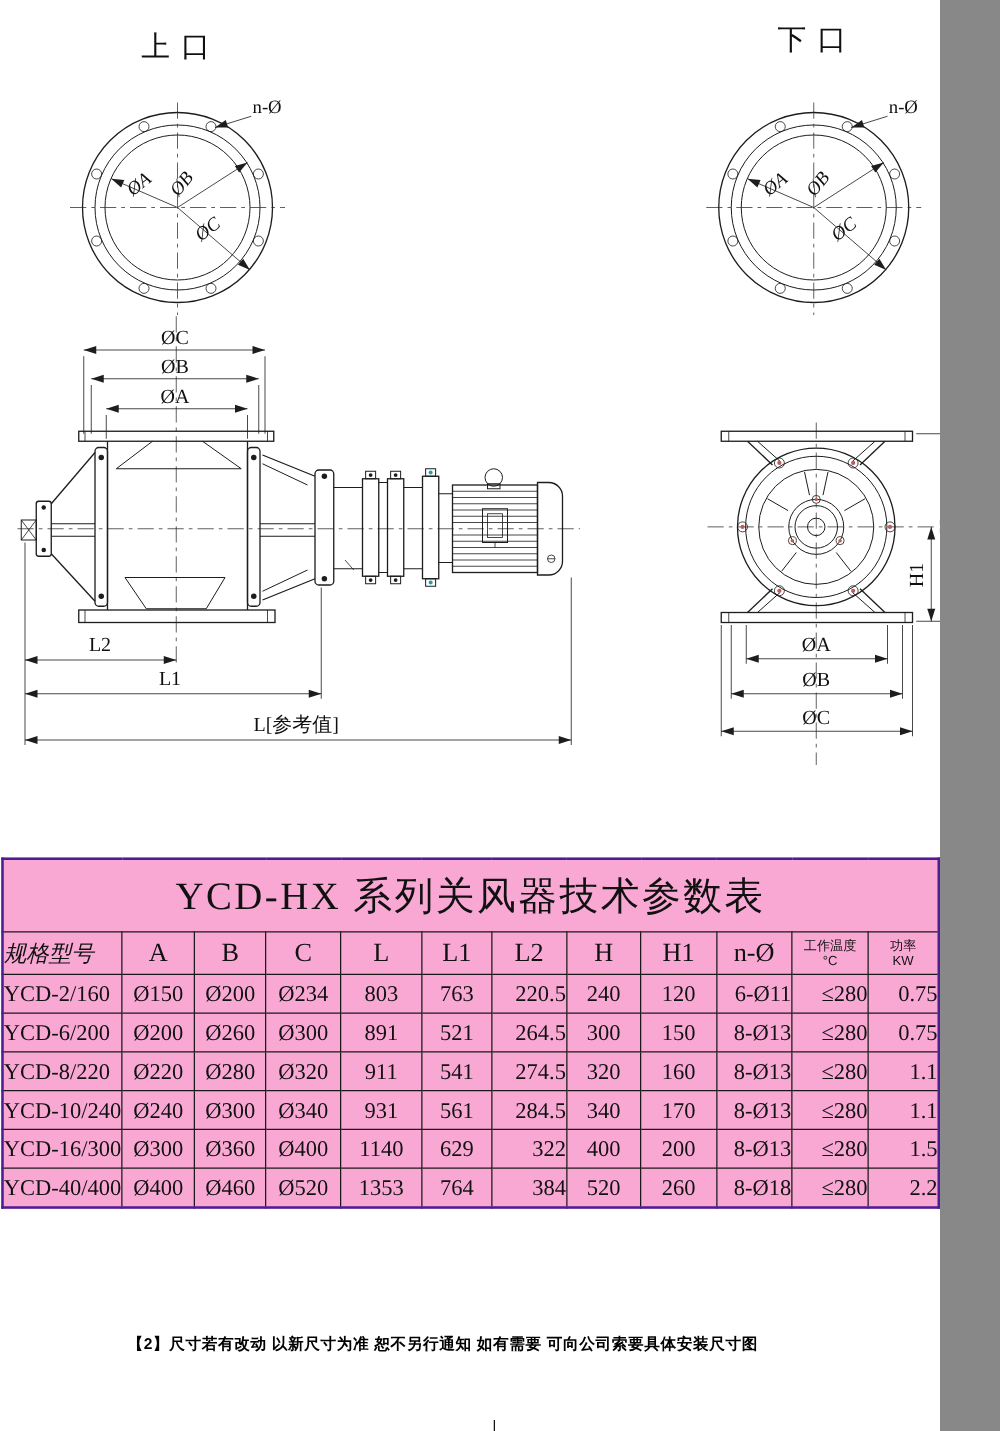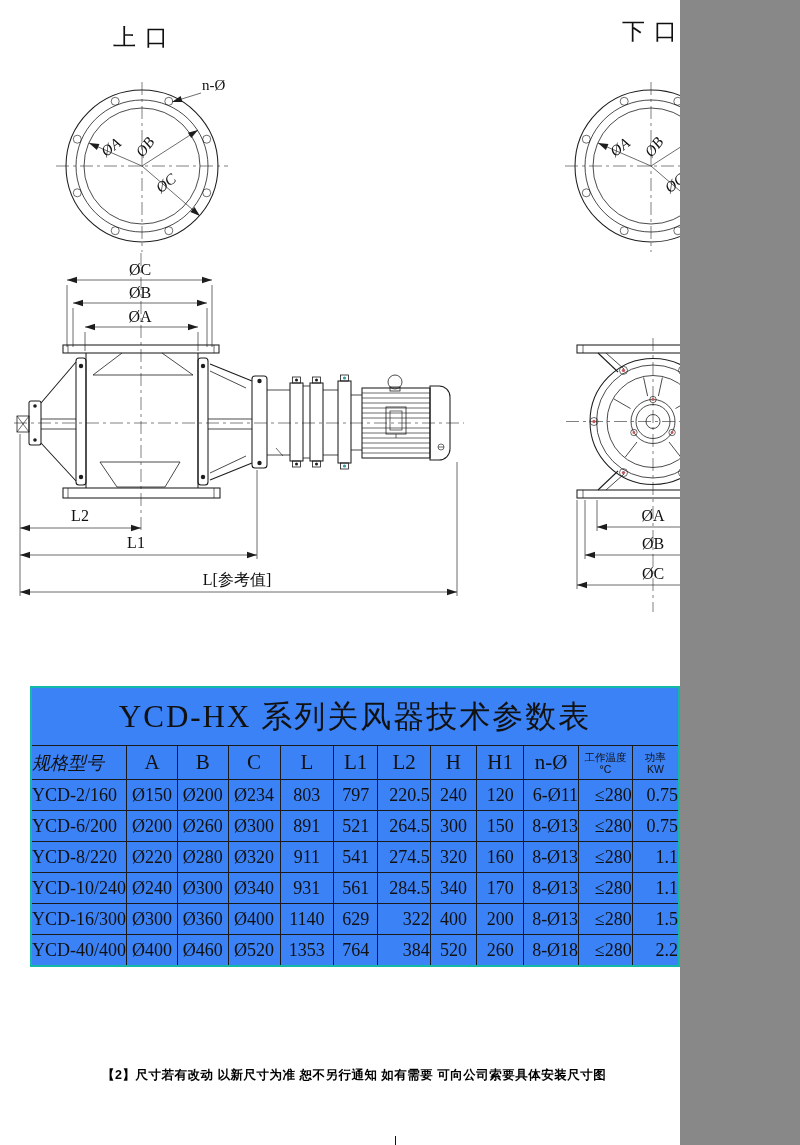--- a/index.html
+++ b/index.html
@@ -1,31 +1,31 @@
 <!DOCTYPE html>
 <html><head>
 <meta charset="utf-8">
 <style>
   html,body{margin:0;padding:0;background:#888;}
-  .page{position:relative;width:680px;height:1145px;background:#ffffff;overflow:hidden;
+  .page{position:relative;width:752px;height:1145px;background:#ffffff;overflow:hidden;
         font-family:"Liberation Sans",sans-serif;color:#111;}
   svg{position:absolute;left:0;top:0;}
   .ol{stroke:#1d1d1d;stroke-width:1.05;fill:none;}
   .o2{stroke:#1d1d1d;stroke-width:0.8;fill:none;}
   .tl{stroke:#1d1d1d;stroke-width:0.65;fill:none;}
   .cl{stroke:#2b2b2b;stroke-width:0.6;fill:none;stroke-dasharray:13 4 3 4;}
   .bolt{fill:#1d1d1d;stroke:none;}
   text{fill:#101010;}
   .t-dim{font-family:"Liberation Serif",serif;font-size:15px;text-anchor:middle;}
   .t-dim2{font-family:"Liberation Serif",serif;font-size:16px;text-anchor:middle;}
   .t-rad{font-family:"Liberation Serif",serif;font-style:italic;font-size:15px;text-anchor:middle;}
   .t-cn{font-size:23px;letter-spacing:9px;text-anchor:middle;}
   
-  .param-table{position:absolute;left:30px;top:686px;border-collapse:collapse;table-layout:fixed;
-               background:#3b82f6;border:2px solid #14b8a6;}
+  .param-table{position:absolute;left:1px;top:686px;border-collapse:collapse;table-layout:fixed;
+               background:#f9a8d4;border:2px solid #4c1d95;}
   .param-table td,.param-table th{border:1px solid #1a1a1a;padding:0;overflow:hidden;white-space:nowrap;}
   .t-title{height:57px;text-align:center;font-family:"Liberation Serif",serif;
            font-size:31px;font-weight:normal;letter-spacing:2px;}
   .hdr th{height:33px;font-weight:normal;vertical-align:middle;}
   .h-model{font-size:18px;font-weight:bold;text-align:left;padding-left:8px;font-style:italic;}
   .h-lat{font-family:"Liberation Serif",serif;font-size:21px;text-align:center;}
   .h-small{font-size:10.5px;font-weight:bold;text-align:center;line-height:12px;}
   .param-table tr.dr td{height:30px;vertical-align:middle;font-family:"Liberation Serif",serif;font-size:18px;}
   .c-model{font-size:14.5px;text-align:left;padding-left:5px;}
   .c-num{text-align:center;}
@@ -330,21 +330,21 @@
       <div>功率</div>
       <div>KW</div>
     </th>
   </tr>
   <tr class="dr">
     <td class="c-model">YCD-2/160</td>
     <td class="c-num">Ø150</td>
     <td class="c-num">Ø200</td>
     <td class="c-num">Ø234</td>
     <td class="c-num">803</td>
-    <td class="c-num">797</td>
+    <td class="c-num">763</td>
     <td class="c-left">220.5</td>
     <td class="c-num">240</td>
     <td class="c-num">120</td>
     <td class="c-left">6-Ø11</td>
     <td class="c-temp">≤280</td>
     <td class="c-left">0.75</td>
   </tr>
   <tr class="dr">
     <td class="c-model">YCD-6/200</td>
     <td class="c-num">Ø200</td>

